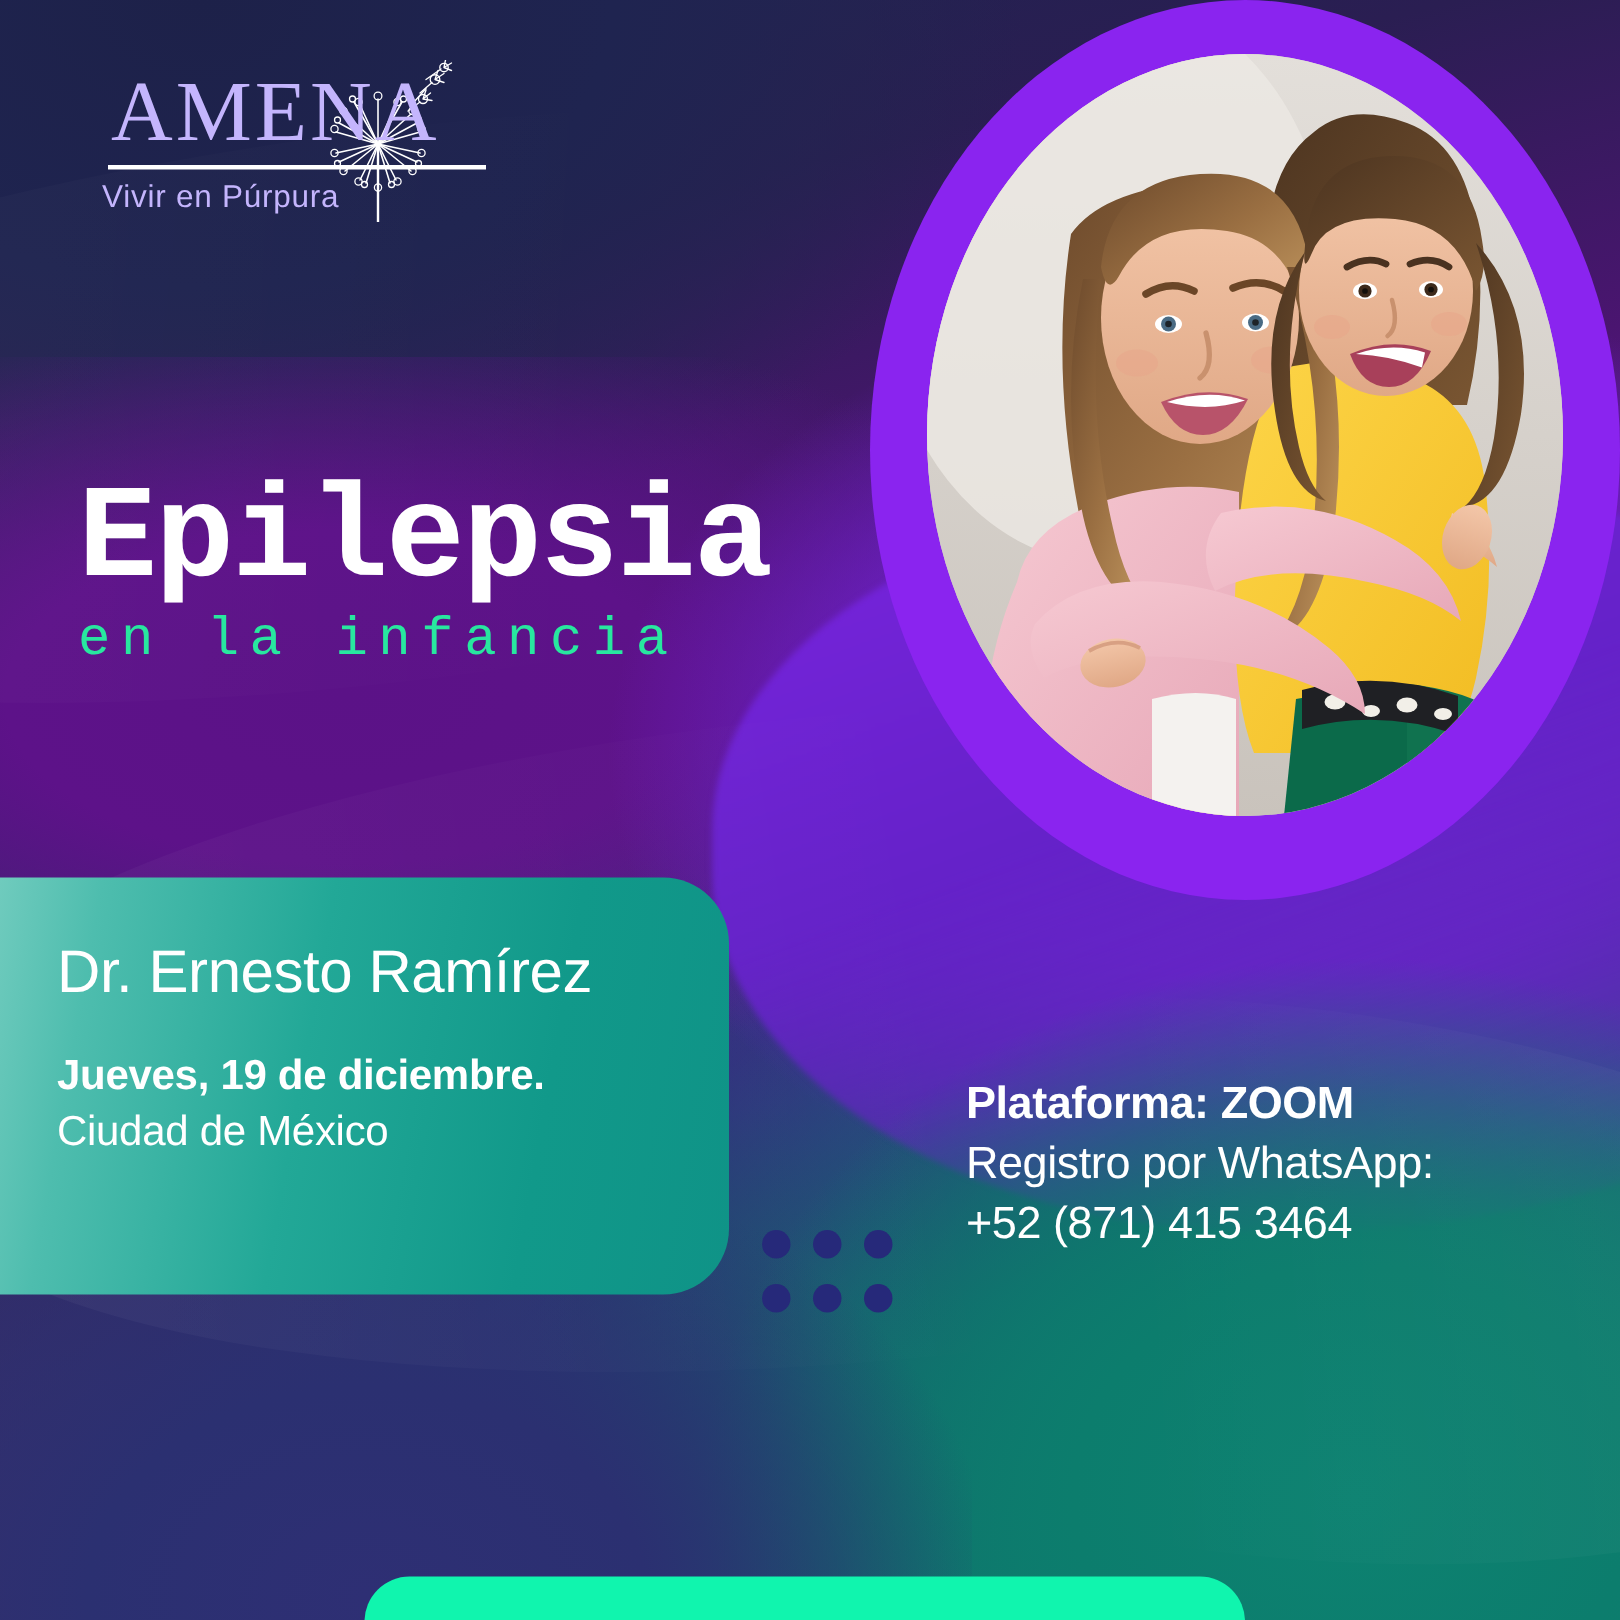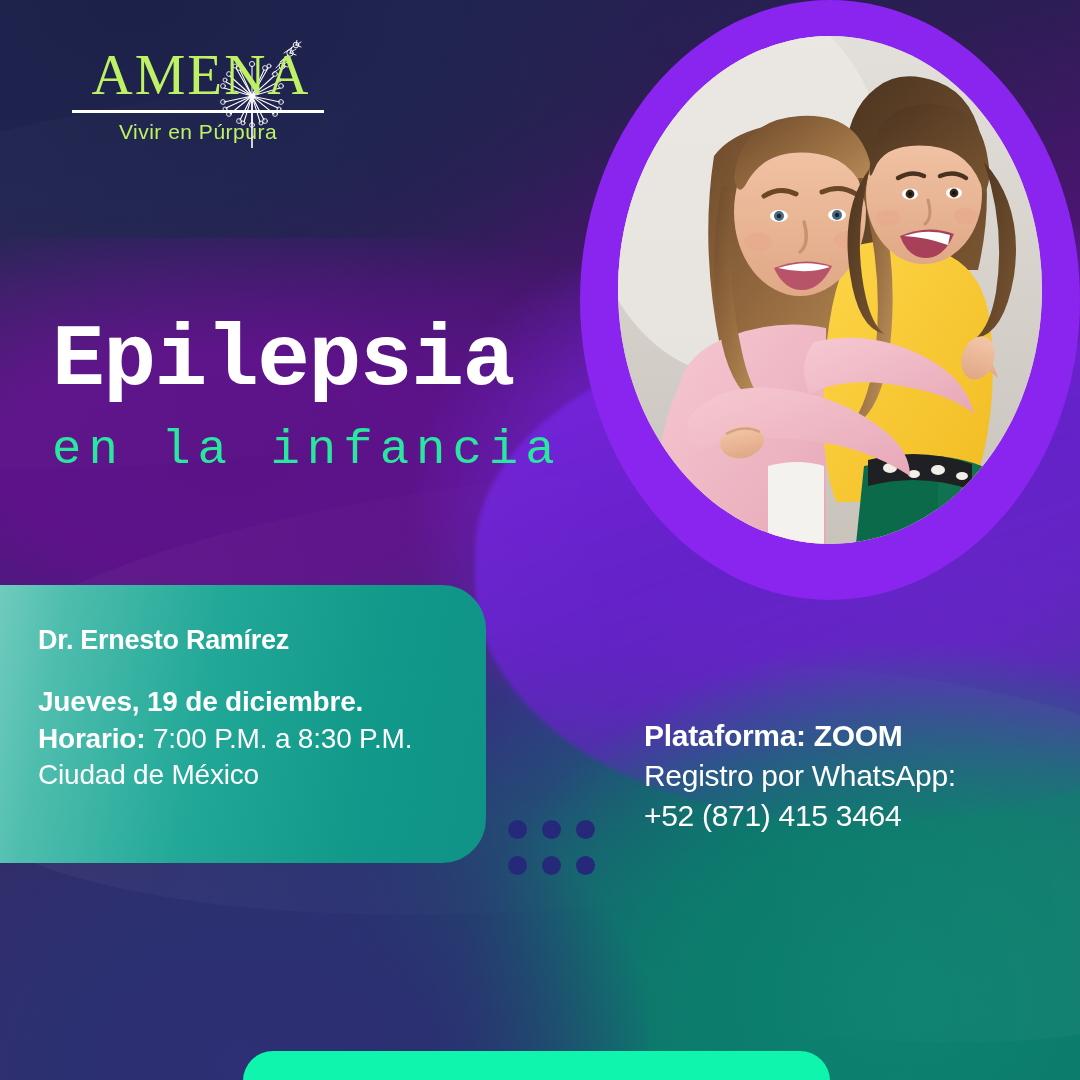--- a/index.html
+++ b/index.html
@@ -44,51 +44,51 @@
     background:linear-gradient(100deg,rgba(255,255,255,.035),rgba(255,255,255,0) 62%);
     border-radius:50%/40%;transform:rotate(-7deg);}
   .swoosh-b{left:-6%;top:44%;width:120%;height:40%;
     background:linear-gradient(86deg,rgba(255,255,255,.045),rgba(255,255,255,0) 55%);
     border-radius:54%/46%;transform:rotate(-5deg);}
   .swoosh-c{right:-20%;bottom:4%;width:84%;height:34%;
     background:linear-gradient(260deg,rgba(255,255,255,.05),rgba(255,255,255,0) 60%);
     border-radius:50%/44%;transform:rotate(6deg);}
 
   
-  .logo{position:absolute;left:68px;top:46px;width:260px;color:#bef264;text-align:center;}
+  .logo{position:absolute;left:68px;top:46px;width:260px;color:#c4b5fd;}
   .logo-dandelion{position:absolute;right:22px;top:-6px;width:96px;height:108px;}
   .logo-word{font-family:"Liberation Serif","DejaVu Serif",serif;
     font-size:57px;letter-spacing:2px;line-height:1;font-weight:400;
     padding-left:6px;position:relative;z-index:2;}
   .logo-rule{height:3px;background:#fff;margin:7px 4px 0 4px;}
   .logo-tagline{font-size:21px;letter-spacing:.5px;margin-top:7px;font-weight:400;}
 
   
   .title-wrap{position:absolute;left:52px;top:318px;width:520px;font-family:Liberation Mono, monospace;}
   .title-main{font-size:88px;font-weight:700;color:#ffffff;line-height:.98;
     letter-spacing:-1.5px;}
-  .title-sub{font-size:49px;font-weight:300;color:#28e79f;letter-spacing:7px;
-    line-height:1.08;margin-top:20px;}
+  .title-sub{font-size:36px;font-weight:300;color:#28e79f;letter-spacing:7px;
+    line-height:1.08;margin-top:4px;}
 
   
   .photo-ring{position:absolute;left:560px;top:-22px;width:520px;height:665px;
     border-radius:0 0 0 300px;overflow:visible;}
   .ring-outer{position:absolute;left:20px;top:22px;width:500px;height:600px;
     border-radius:50%;background:#8a24ef;
     box-shadow:0 0 0 0 rgba(0,0,0,0);}
   .photo-circle{position:absolute;left:58px;top:58px;width:424px;height:508px;
     border-radius:50%;overflow:hidden;background:#cfcac5;}
   .photo-svg{display:block;width:100%;height:100%;}
 
   
   .speaker-card{position:absolute;left:-20px;top:585px;width:506px;height:278px;
     border-radius:0 44px 44px 0;
     background:linear-gradient(100deg,#79cfc2 0%,#4ebdae 16%,#22a897 44%,#11998a 74%,#0f9387 100%);
     padding:40px 34px 0 58px;}
-  .sp-name{font-size:27px;font-weight:700;color:#fff;line-height:1.16;letter-spacing:-.3px;}
+  .sp-name{font-size:40px;font-weight:400;color:#fff;line-height:1.16;letter-spacing:-.3px;}
   .sp-block{margin-top:28px;font-size:28px;color:#fff;line-height:1.3;letter-spacing:-.2px;}
   .sp-strong{font-weight:700;}
   .sp-light{font-weight:400;}
 
   
   .dots{position:absolute;left:508px;top:820px;display:grid;
     grid-template-columns:repeat(3,34px);grid-template-rows:repeat(2,36px);}
   .dot{width:19px;height:19px;border-radius:50%;background:#26297a;}
 
   
@@ -299,21 +299,20 @@
       </svg>
     </div>
   </div>
 
   <div class="speaker-card">
     <div class="sp-name">
       <span>Dr. Ernesto Ramírez</span><br>
     </div>
     <div class="sp-block">
       <div class="sp-strong">Jueves, 19 de diciembre.</div>
-      <div><span class="sp-strong">Horario:</span><span class="sp-light"> 7:00 P.M. a 8:30 P.M.</span></div>
       <div class="sp-light">Ciudad de México</div>
     </div>
   </div>
 
   <div class="dots">
     <span class="dot"></span>
     <span class="dot"></span>
     <span class="dot"></span>
     <span class="dot"></span>
     <span class="dot"></span>

